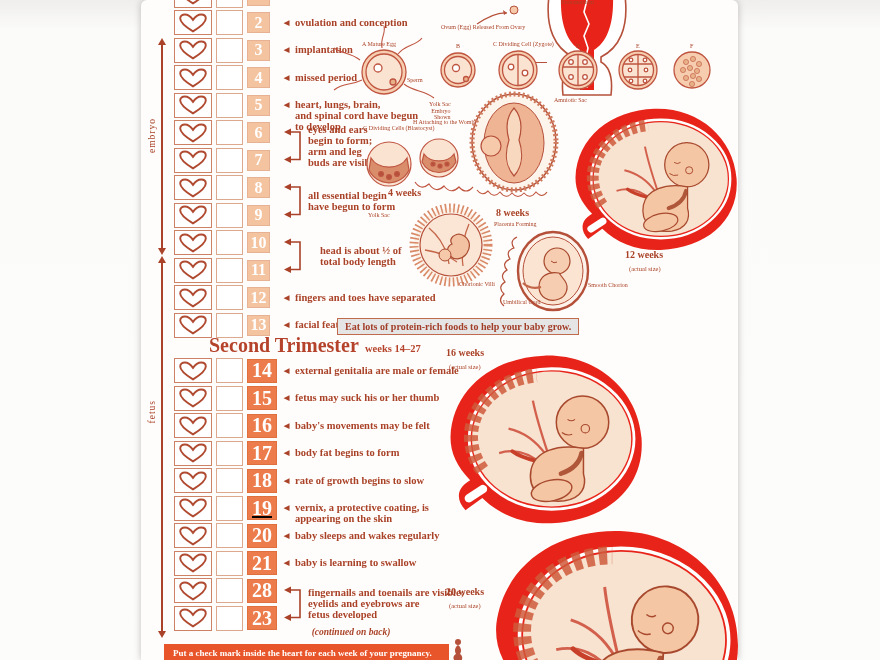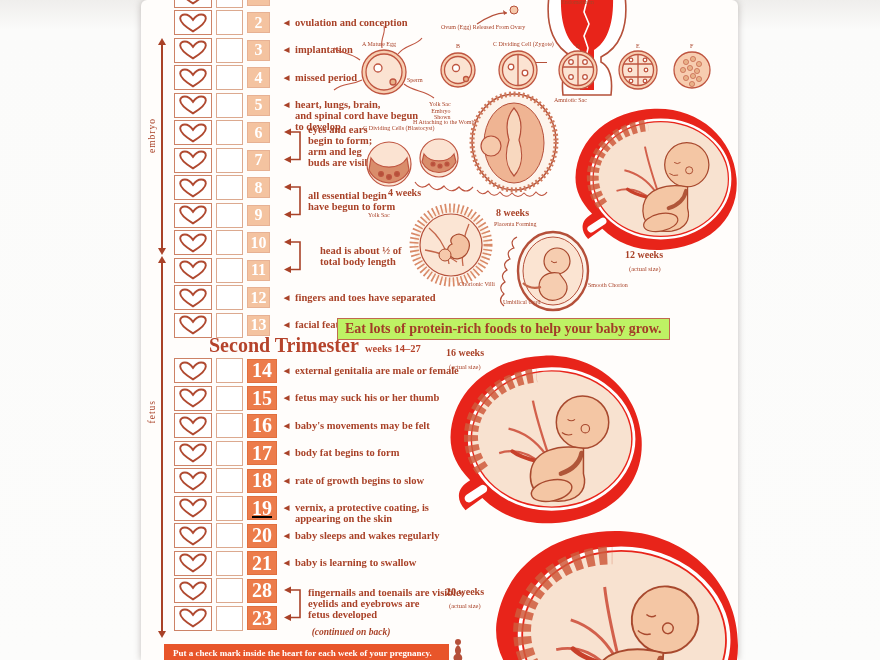--- a/index.html
+++ b/index.html
@@ -33,22 +33,22 @@
   
   .stage{position:absolute;left:20px;width:2px;background:#a94228;}
   .stage:before,.stage:after{content:"";position:absolute;left:-3px;border:4px solid transparent;}
   .stage:before{top:-6px;border-bottom:7px solid #a94228;}
   .stage:after{bottom:-6px;border-top:7px solid #a94228;}
   .stage-label{position:absolute;color:#a94228;font-size:9.5px;
     writing-mode:vertical-rl;transform:rotate(180deg);letter-spacing:1px;}
   
   .h2title{position:absolute;left:68px;top:334px;font-size:20px;font-weight:bold;color:#b5432b;}
   .h2range{position:absolute;left:224px;top:343px;font-size:10.5px;font-weight:bold;color:#b5432b;}
-  .tipbox{position:absolute;left:196px;top:318px;background:#bef264;border:1px solid #c06a4e;
-    color:#a23d28;font-size:14px;font-weight:bold;padding:2px 7px;}
+  .tipbox{position:absolute;left:196px;top:318px;background:#e5e5e5;border:1px solid #c06a4e;
+    color:#a23d28;font-size:10px;font-weight:bold;padding:2px 7px;}
   .contnote{position:absolute;left:150px;top:627px;width:120px;text-align:center;
     font-size:9.5px;font-style:italic;font-weight:bold;color:#a94228;}
   .banner{position:absolute;left:23px;top:644px;width:268px;height:16px;background:#e8552a;
     color:#fff;font-size:9px;font-weight:bold;padding:4px 8px 0 9px;}
   
   .dlab{position:absolute;color:#a94228;font-size:6px;line-height:6.5px;white-space:nowrap;}
   .dlab.bold{font-weight:bold;font-size:10px;}
   .dlab.big{font-weight:bold;font-size:10px;}
   .dlab.sub{font-size:6.5px;}
   .dlab.r{text-align:right;}

